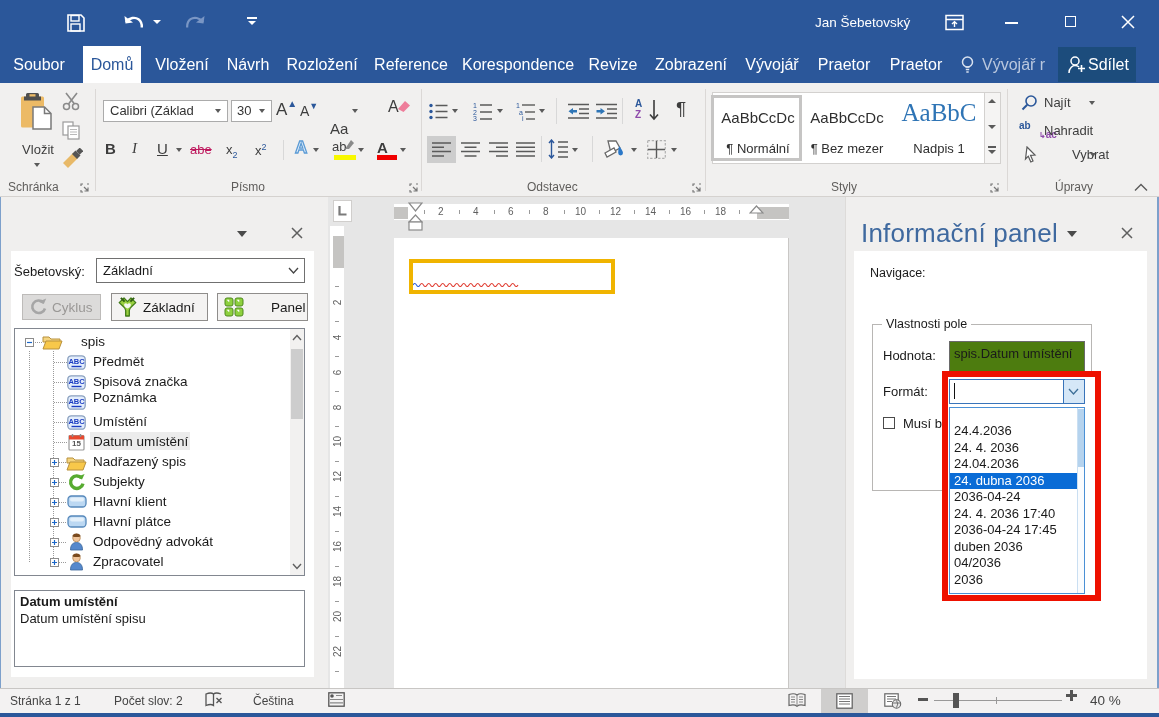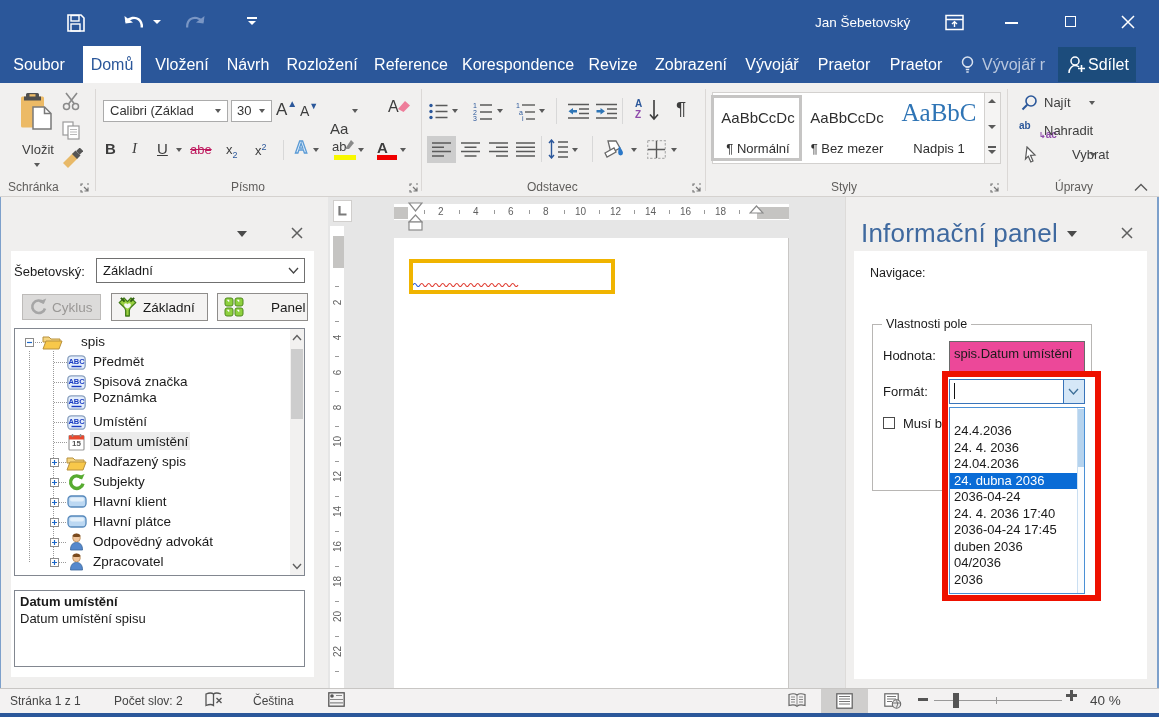--- a/index.html
+++ b/index.html
@@ -529,21 +529,21 @@
   <div class="abs" style="left:1067px;top:231px;width:0;height:0;border-left:5.5px solid transparent;border-right:5.5px solid transparent;border-top:6px solid #4a4a4a;"></div>
   <svg class="abs" style="left:1121px;top:227px" width="12" height="12" viewBox="0 0 12 12">
     <path d="M1 1 L11 11 M11 1 L1 11" stroke="#5f5f5f" stroke-width="1.5"></path>
   </svg>
   <div class="abs" style="left:854px;top:251px;width:293px;height:428px;background:#fff;"></div>
   <div class="abs" style="left:870px;top:266px;font-size:12.5px;color:#1a1a1a;">Navigace:</div>
 
   <div class="abs" style="left:872px;top:324px;width:220px;height:167px;border:1px solid #b8b6b4;box-sizing:border-box;"></div>
   <div class="abs" style="left:882px;top:317px;font-size:12.5px;color:#1a1a1a;background:#fff;padding:0 4px;">Vlastnosti pole</div>
   <div class="abs fieldlbl" style="left:883px;top:348px;">Hodnota:</div>
-  <div class="abs" style="left:949px;top:341px;width:136px;height:38px;background:#ec4899;border:1px solid #6a6a6a;box-sizing:border-box;font-size:13px;color:#1a1a1a;line-height:24px;padding-left:4px;">spis.Datum umístění</div>
+  <div class="abs" style="left:949px;top:341px;width:136px;height:38px;background:#4d7c0f;border:1px solid #6a6a6a;box-sizing:border-box;font-size:13px;color:#1a1a1a;line-height:24px;padding-left:4px;">spis.Datum umístění</div>
   <div class="abs fieldlbl" style="left:883px;top:384px;">Formát:</div>
 
   <div class="abs" style="left:883px;top:417px;width:12px;height:12px;background:#fff;border:1px solid #4a4a4a;box-sizing:border-box;"></div>
   <div class="abs fieldlbl" style="left:903px;top:416px;">Musí bý</div>
 
   <div class="abs" style="left:942px;top:371px;width:159px;height:230px;border:6px solid #ee1100;box-sizing:border-box;background:#fff;"></div>
   <div class="abs" style="left:949px;top:379px;width:136px;height:25px;background:#fff;border:1px solid #3874ba;box-sizing:border-box;"></div>
   <div class="abs" style="left:954px;top:383px;width:1px;height:16px;background:#111;"></div>
   <div class="abs" style="left:1063px;top:380px;width:21px;height:23px;background:#d5e7f7;border-left:1px solid #3874ba;box-sizing:border-box;"></div>
   <svg class="abs" style="left:1068px;top:388px" width="11" height="7" viewBox="0 0 11 7">

